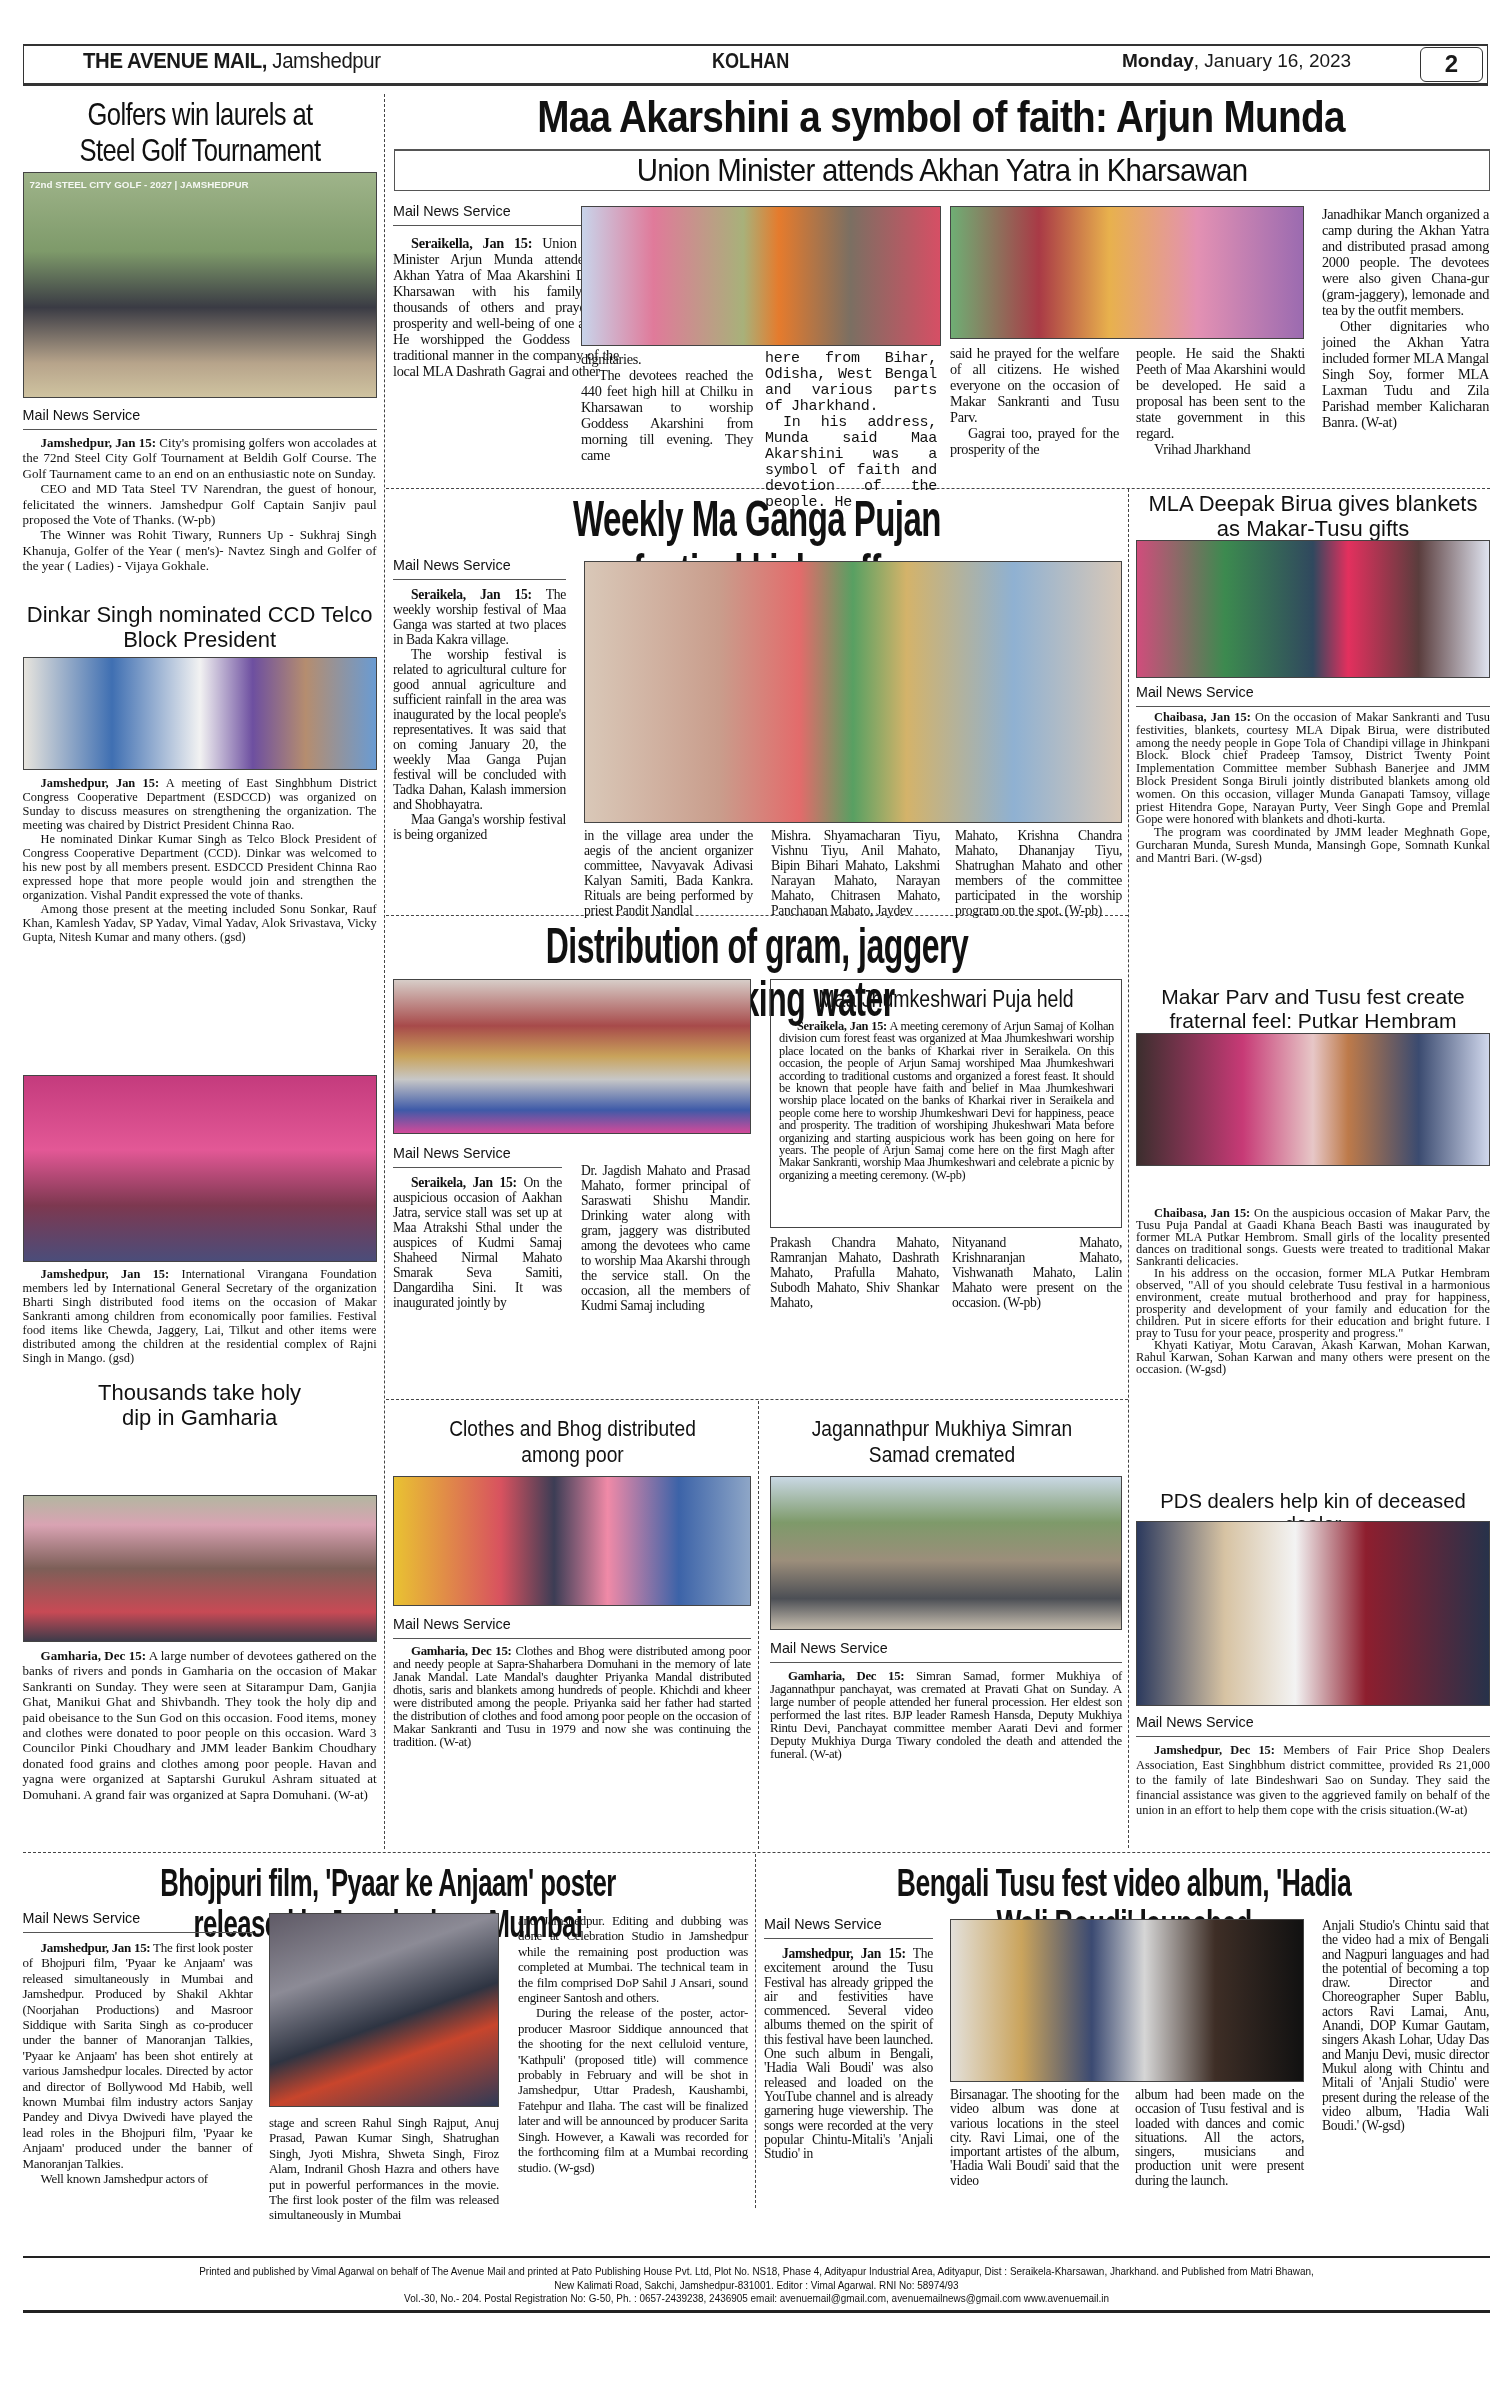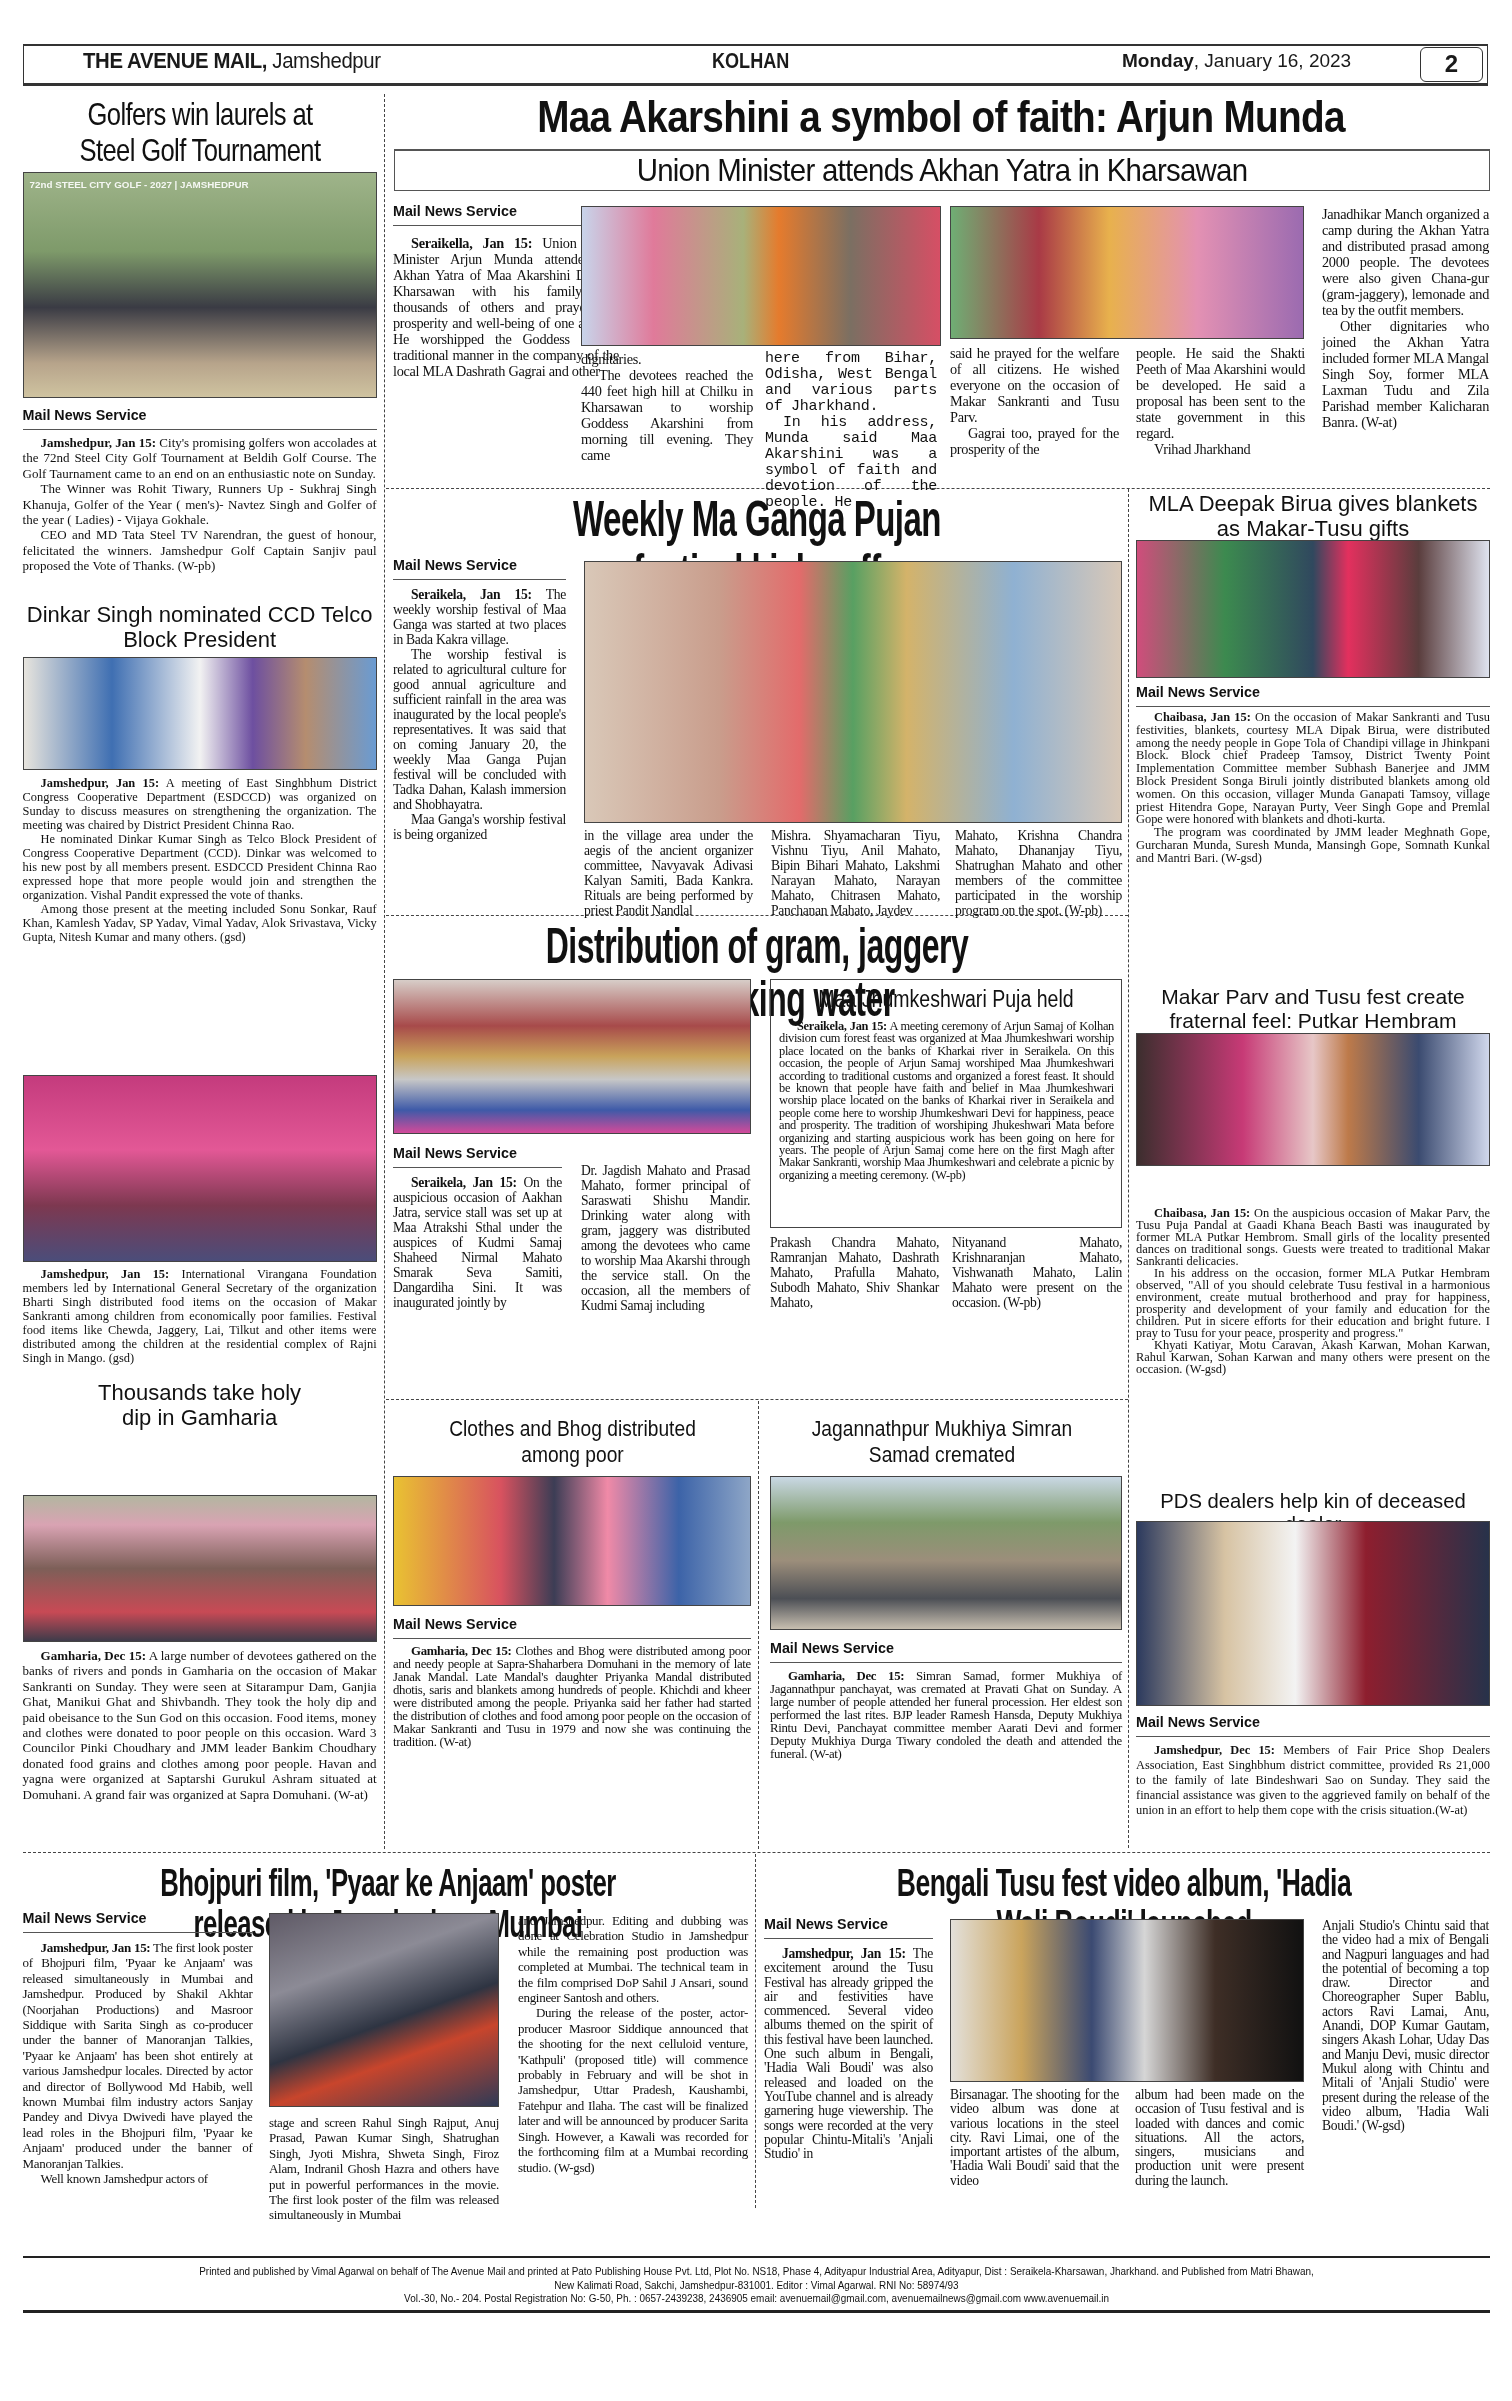--- a/index.html
+++ b/index.html
@@ -10,21 +10,21 @@
   .hdr-title .city{font-weight:400;}
   .hdr-section{left:712px;top:48px;font-family:"Liberation Sans",sans-serif;font-size:22.6px;transform:scaleX(0.8);transform-origin:left;font-weight:700;}
   .hdr-date{left:1122px;top:50px;font-family:"Liberation Sans",sans-serif;font-size:19px;}
   .hdr-date b{font-weight:700;}
   .hdr-page{left:1420px;top:47px;width:63px;height:35px;border:1.5px solid #333;border-radius:6px;box-sizing:border-box;text-align:center;font-family:"Liberation Sans",sans-serif;font-weight:700;font-size:24px;line-height:32px;}
   .vsep{border-left:1.5px dashed #444;width:0;}
   .hsep{border-top:1.5px dashed #444;height:0;}
   .thick{border-top:3.8px solid #222;height:0;}
   .hl{font-family:"Liberation Sans",sans-serif;font-weight:700;color:#111;text-align:center;line-height:1.05;letter-spacing:-0.8px;}
   .hl-med{font-family:"Liberation Sans",sans-serif;color:#111;text-align:center;line-height:1.15;}
-  .mns{font-family:"Liberation Sans",sans-serif;font-weight:700;font-size:14.3px;color:#111;}
+  .mns{font-family:"Liberation Sans",sans-serif;font-weight:400;font-size:14.3px;color:#111;}
   .mns-line{border-bottom:1.5px solid #555;padding-bottom:6px;}
   .body{font-size:13px;line-height:15.4px;text-align:justify;color:#111;}
   .body p{margin:0;text-indent:18px;}
   .body b{font-weight:700;}
   .narrow{letter-spacing:-0.3px;}
   .photo{border:1.5px solid #444;box-sizing:border-box;overflow:hidden;}
   .ph-golf{background:linear-gradient(180deg,#9fb48a 0%,#7e9a6a 35%,#3a3b44 60%,#b7a48b 85%,#cfc3a0 100%);}
   .ph-munda{background:linear-gradient(90deg,#c8d4ea 0%,#e07a9a 20%,#a8b17a 45%,#e57b2d 55%,#7b6f62 75%,#d64f65 100%);}
   .ph-prasad{background:linear-gradient(90deg,#6fae74 0%,#a93a46 25%,#e8b14d 45%,#e391b3 70%,#9b6bb0 100%);}
   .ph-dinkar{background:linear-gradient(90deg,#e7e4dd 0%,#3f6fb2 25%,#f2f2f2 50%,#6d4fa0 65%,#b58d6f 80%,#6a9bd2 100%);}
@@ -62,22 +62,22 @@
 <div class="abs hsep" style="left:22.6px;top:1852px;width:1467px;"></div>
 <div class="abs vsep" style="left:755px;top:1854px;height:354px;"></div>
 
 <div class="abs hl" style="left:22.6px;top:96px;width:354px;font-size:32px;font-weight:400;transform:scaleX(0.8);line-height:36px;">Golfers win  laurels at Steel Golf Tournament</div>
 <div class="abs photo ph-golf" style="left:22.6px;top:172px;width:354px;height:226px;">
     <span class="ph-cap">72nd STEEL CITY GOLF - 2027 | JAMSHEDPUR</span>
   </div>
 <div class="abs mns mns-line" style="left:22.6px;top:407px;width:354px;">Mail News Service</div>
 <div class="abs body" style="left:22.6px;top:435px;width:354px;">
   <p><b>Jamshedpur, Jan 15:</b> <span>City's promising golfers won accolades at the 72nd Steel City Golf Tournament at Beldih Golf Course. The Golf Taurnament came to an end on an enthusiastic note on Sunday.</span></p>
+  <p>CEO and MD Tata Steel TV Narendran, the guest of honour, felicitated the winners. Jamshedpur Golf Captain Sanjiv paul proposed the Vote of Thanks. (W-pb)</p>
   <p>The Winner was Rohit Tiwary, Runners Up - Sukhraj Singh Khanuja, Golfer of the Year ( men's)- Navtez Singh and Golfer of the year ( Ladies) - Vijaya Gokhale.</p>
-  <p>CEO and MD Tata Steel TV Narendran, the guest of honour, felicitated the winners. Jamshedpur Golf Captain Sanjiv paul proposed the Vote of Thanks. (W-pb)</p>
 </div>
 
 <div class="abs hl-med" style="left:22.6px;top:602px;width:354px;font-size:22px;">Dinkar Singh nominated CCD Telco Block President</div>
 <div class="abs photo ph-dinkar" style="left:22.6px;top:657px;width:354px;height:113px;"></div>
 <div class="abs body" style="left:22.6px;top:776px;width:354px;font-size:12.4px;line-height:14px;">
   <p><b>Jamshedpur, Jan 15:</b> <span>A meeting of East Singhbhum District Congress Cooperative Department (ESDCCD) was organized on Sunday to discuss measures on strengthening the organization. The meeting was chaired by District President Chinna Rao.</span></p>
   <p>He nominated Dinkar Kumar Singh as Telco Block President of Congress Cooperative Department (CCD). Dinkar was welcomed to his new post by all members present. ESDCCD President Chinna Rao expressed hope that more people would join and strengthen the organization. Vishal Pandit expressed the vote of thanks.</p>
   <p>Among those present at the meeting included Sonu Sonkar, Rauf Khan, Kamlesh Yadav, SP Yadav, Vimal Yadav, Alok Srivastava, Vicky Gupta, Nitesh Kumar and many others. (gsd)</p>
 </div>
 

